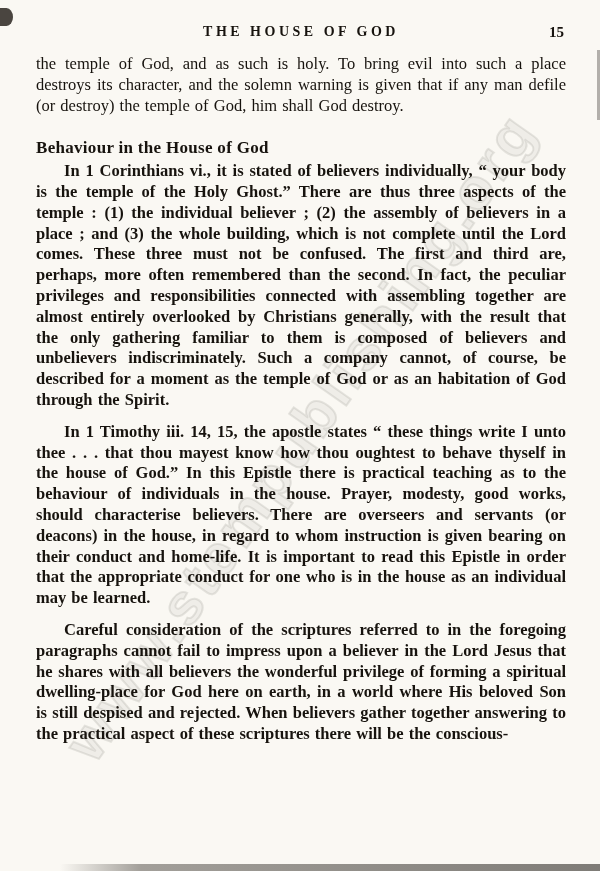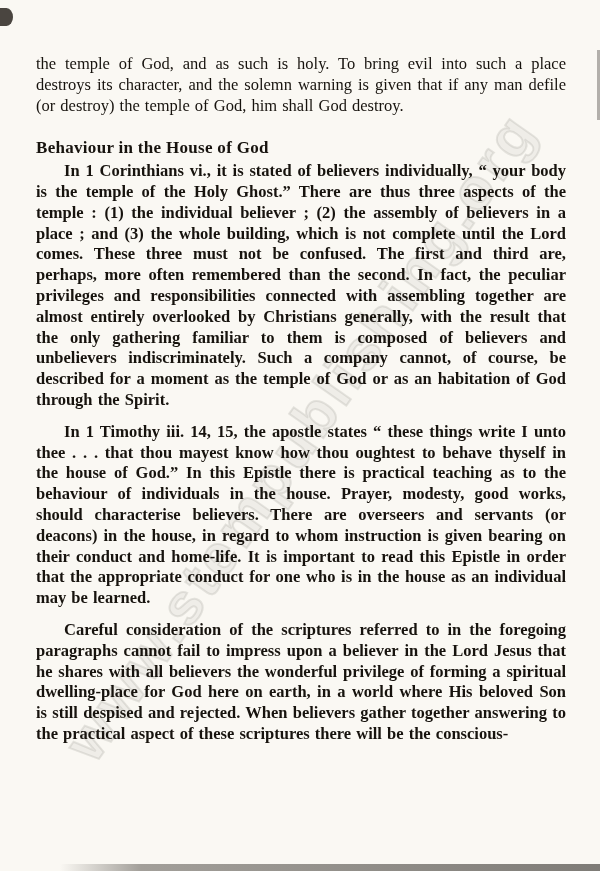--- a/index.html
+++ b/index.html
@@ -110,20 +110,24 @@
     background: rgba(70,66,60,0.4);
   }
 </style>
 </head>
 <body>
 
 <div class="page">
 
   <div class="watermark">www.stempublishing.org</div>
 
+  <div class="running-head">
+    <div class="title">THE HOUSE OF GOD</div>
+    <div class="folio">15</div>
+  </div>
 
   <div class="text-block">
     <p>the temple of God, and as such is holy.  To bring evil into such a place destroys its character, and the solemn warning is given that if any man defile (or destroy) the temple of God, him shall God destroy.</p>
 
     <div class="section-heading">Behaviour in the House of God</div>
 
     <p class="indent">In 1 Corinthians vi., it is stated of believers individually, “ your body is the temple of the Holy Ghost.”  There are thus three aspects of the temple :  (1) the individual believer ; (2) the assembly of believers in a place ; and (3) the whole building, which is not complete until the Lord comes.  These three must not be confused.  The first and third are, perhaps, more often remembered than the second.  In fact, the peculiar privileges and responsibilities connected with assembling together are almost entirely overlooked by Christians generally, with the result that the only gathering familiar to them is composed of believers and unbelievers indiscriminately.  Such a company cannot, of course, be described for a moment as the temple of God or as an habitation of God through the Spirit.</p>
 
     <p class="indent">In 1 Timothy iii. 14, 15, the apostle states “ these things write I unto thee . . . that thou mayest know how thou oughtest to behave thyself in the house of God.”  In this Epistle there is practical teaching as to the behaviour of individuals in the house.  Prayer, modesty, good works, should characterise believers.  There are overseers and servants (or deacons) in the house, in regard to whom instruction is given bearing on their conduct and home-life.  It is important to read this Epistle in order that the appropriate conduct for one who is in the house as an individual may be learned.</p>
 

